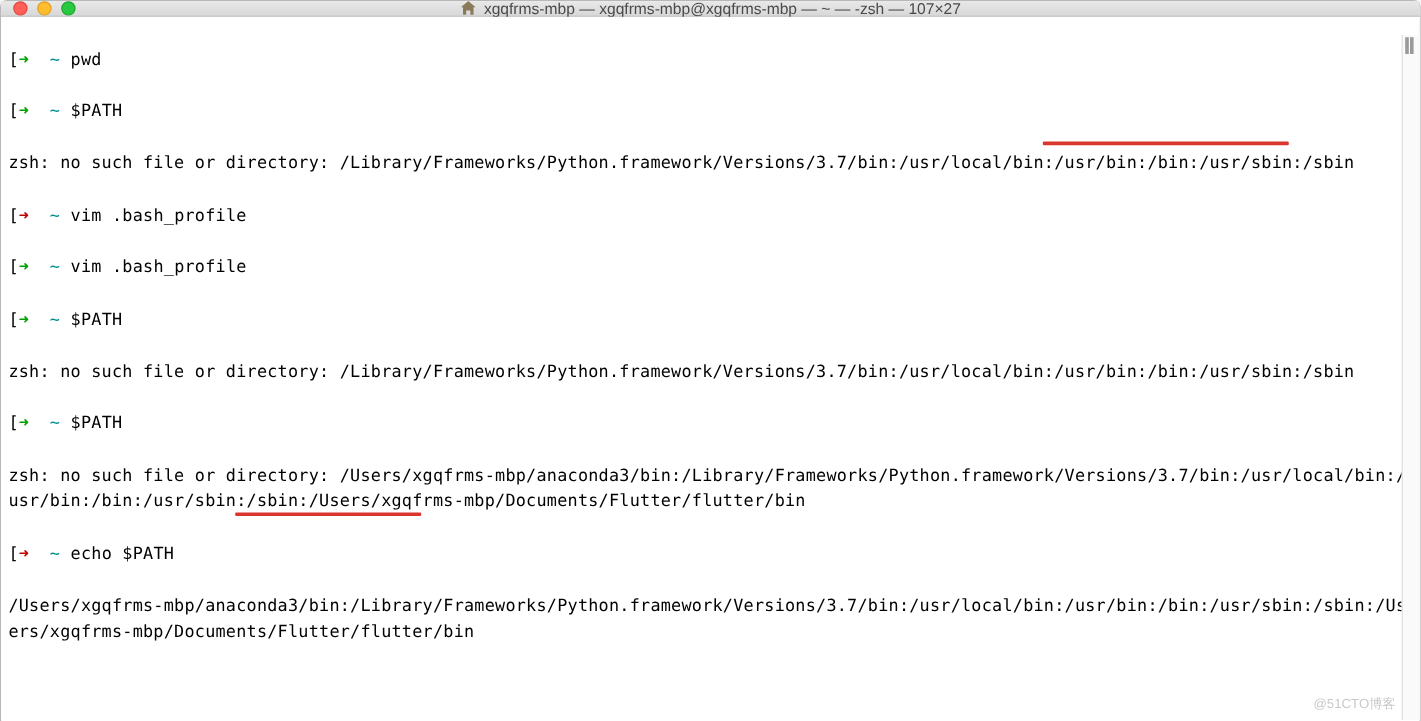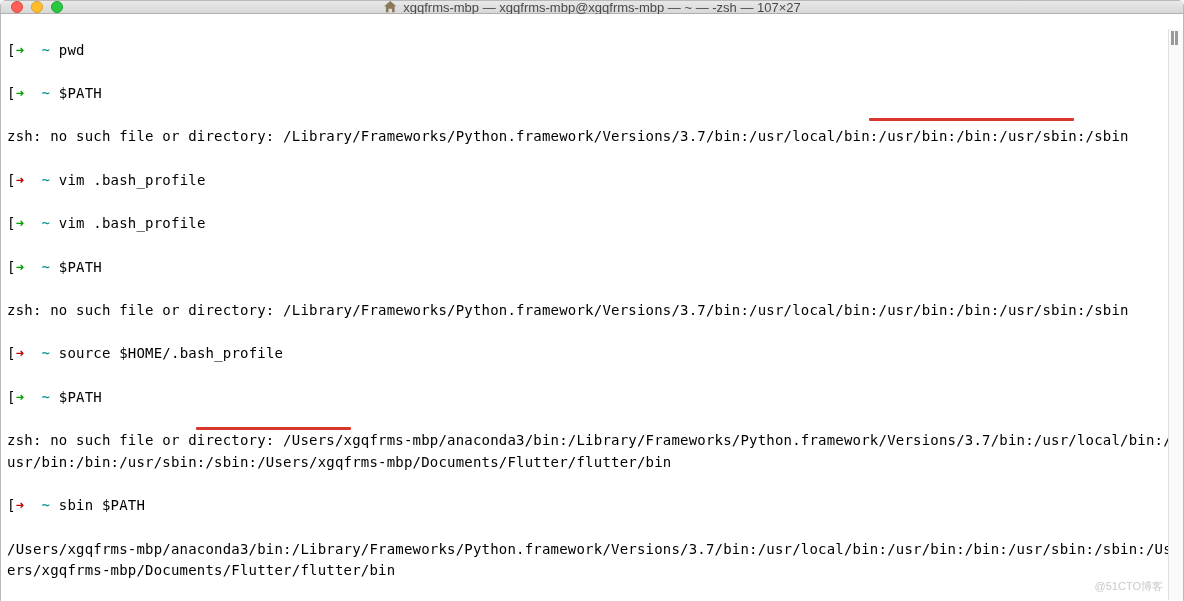--- a/index.html
+++ b/index.html
@@ -144,24 +144,23 @@
   </div>
 
   <div class="term">
 <span class="prompt-line"><span class="bracket">[</span><span class="arrow-green">➜</span>  <span class="tilde">~</span> <span class="cmd">pwd</span><span class="trail">]</span></span>
 <span class="prompt-line"><span class="bracket">[</span><span class="arrow-green">➜</span>  <span class="tilde">~</span> <span class="cmd">$PATH</span><span class="trail">]</span></span>
 <span class="prompt-line">zsh: no such file or directory: /Library/Frameworks/Python.framework/Versions/3.7/bin:/usr/local/bin:/usr/bin:/bin:/usr/sbin:/sbin</span>
 <span class="prompt-line"><span class="bracket">[</span><span class="arrow-red">➜</span>  <span class="tilde">~</span> <span class="cmd">vim .bash_profile</span><span class="trail">]</span></span>
 <span class="prompt-line"><span class="bracket">[</span><span class="arrow-green">➜</span>  <span class="tilde">~</span> <span class="cmd">vim .bash_profile</span><span class="trail">]</span></span>
 <span class="prompt-line"><span class="bracket">[</span><span class="arrow-green">➜</span>  <span class="tilde">~</span> <span class="cmd">$PATH</span><span class="trail">]</span></span>
 <span class="prompt-line">zsh: no such file or directory: /Library/Frameworks/Python.framework/Versions/3.7/bin:/usr/local/bin:/usr/bin:/bin:/usr/sbin:/sbin</span>
-<span class="prompt-line"><span class="bracket">[</span><span class="arrow-red">➜</span>  <span class="tilde">~</span> <span class="cmd">source $HOME/.bash_profile</span><span class="trail">]</span></span>
 <span class="prompt-line"><span class="bracket">[</span><span class="arrow-green">➜</span>  <span class="tilde">~</span> <span class="cmd">$PATH</span><span class="trail">]</span></span>
 <span class="prompt-line">zsh: no such file or directory: /Users/xgqfrms-mbp/anaconda3/bin:/Library/Frameworks/Python.framework/Versions/3.7/bin:/usr/local/bin:/usr/bin:/bin:/usr/sbin:/sbin:/Users/xgqfrms-mbp/Documents/Flutter/flutter/bin</span>
-<span class="prompt-line"><span class="bracket">[</span><span class="arrow-red">➜</span>  <span class="tilde">~</span> <span class="cmd">sbin $PATH</span><span class="trail">]</span></span>
+<span class="prompt-line"><span class="bracket">[</span><span class="arrow-red">➜</span>  <span class="tilde">~</span> <span class="cmd">echo $PATH</span><span class="trail">]</span></span>
 <span class="prompt-line">/Users/xgqfrms-mbp/anaconda3/bin:/Library/Frameworks/Python.framework/Versions/3.7/bin:/usr/local/bin:/usr/bin:/bin:/usr/sbin:/sbin:/Users/xgqfrms-mbp/Documents/Flutter/flutter/bin</span>
 
 
     <div class="underline" style="top:104px; left:868px; width:205px;"></div>
     <div class="underline" style="top:413px; left:195px; width:155px;"></div>
   </div>
 
   <div class="scrollbar-track">
     <div class="scrollbar-thumb"></div>
   </div>

